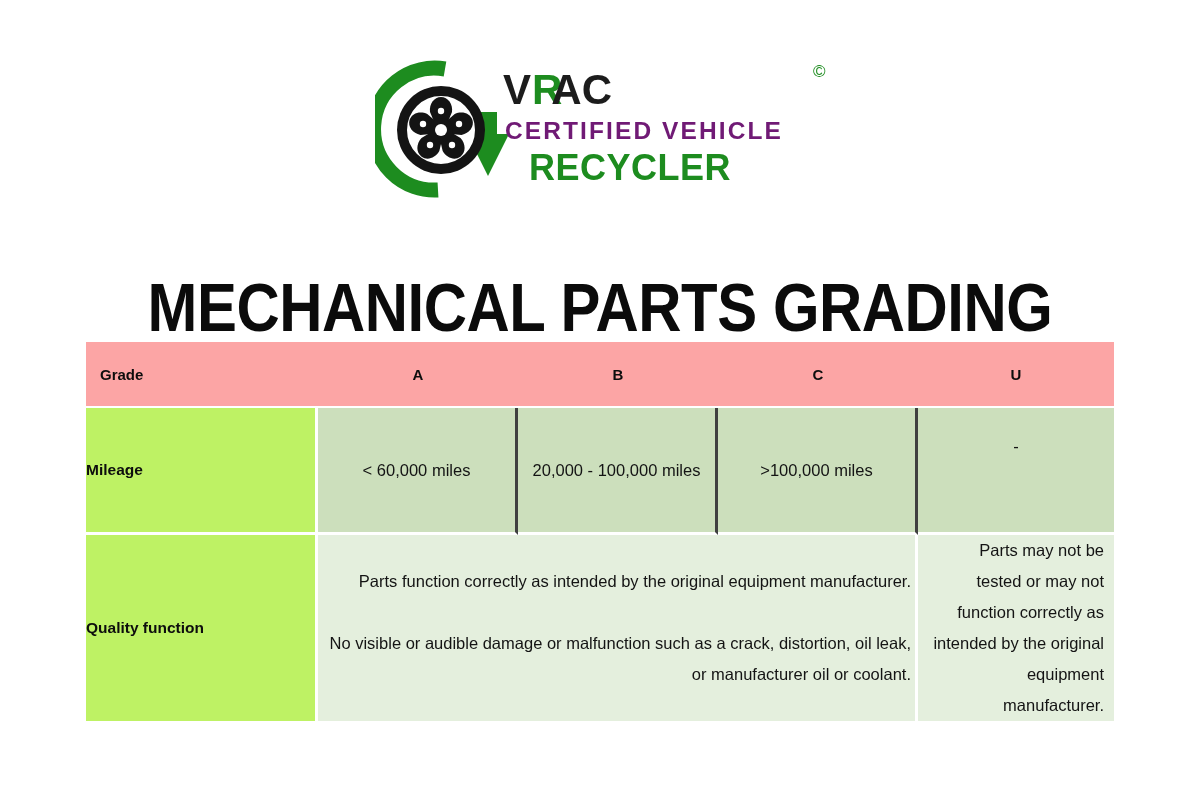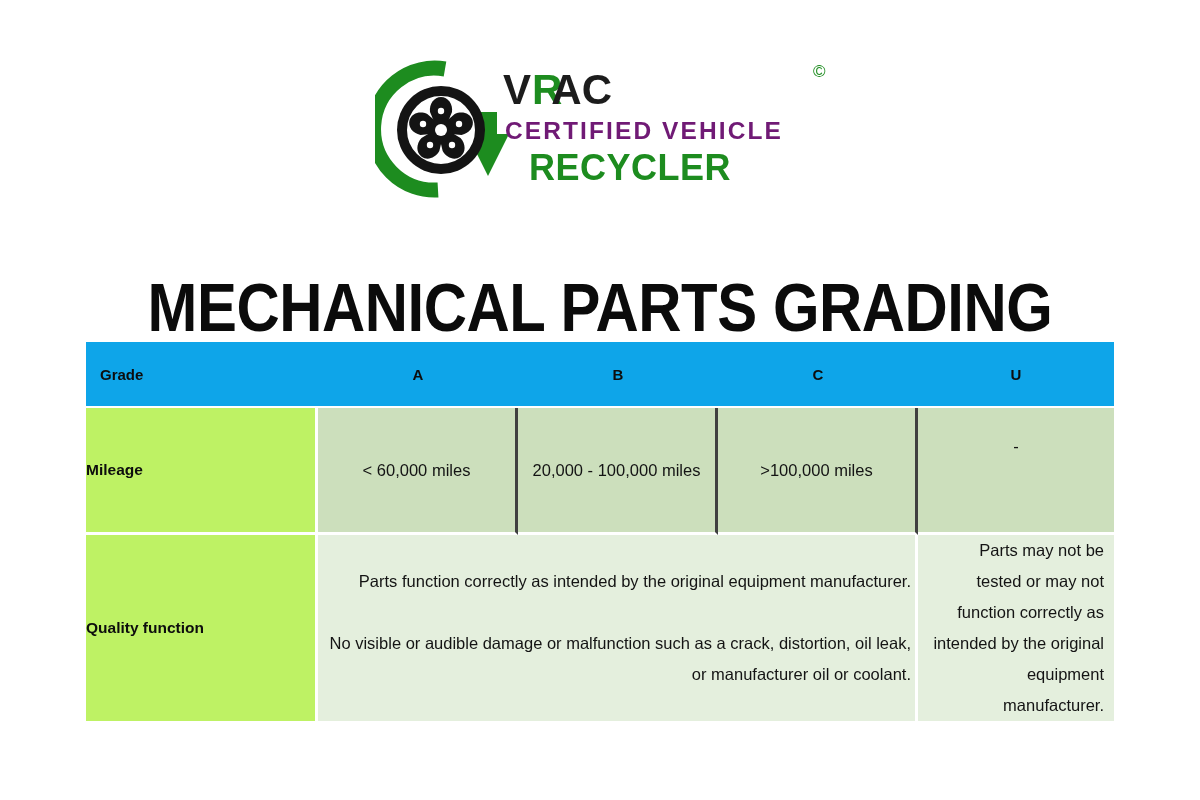--- a/index.html
+++ b/index.html
@@ -115,21 +115,21 @@
     border-spacing: 0;
     table-layout: fixed;
   }
   .grading-table td {
     vertical-align: middle;
     padding: 0;
     background-clip: padding-box;
   }
 
   .hdr {
-    background: #0ea5e9;
+    background: #fca5a5;
     height: 64px;
     color: #0d0d0d;
     font-weight: bold;
     font-size: 15px;
     text-align: center;
     border-bottom: 2px solid #ffffff;
   }
   .hdr.label-cell {
     text-align: left;
     padding-left: 14px;

